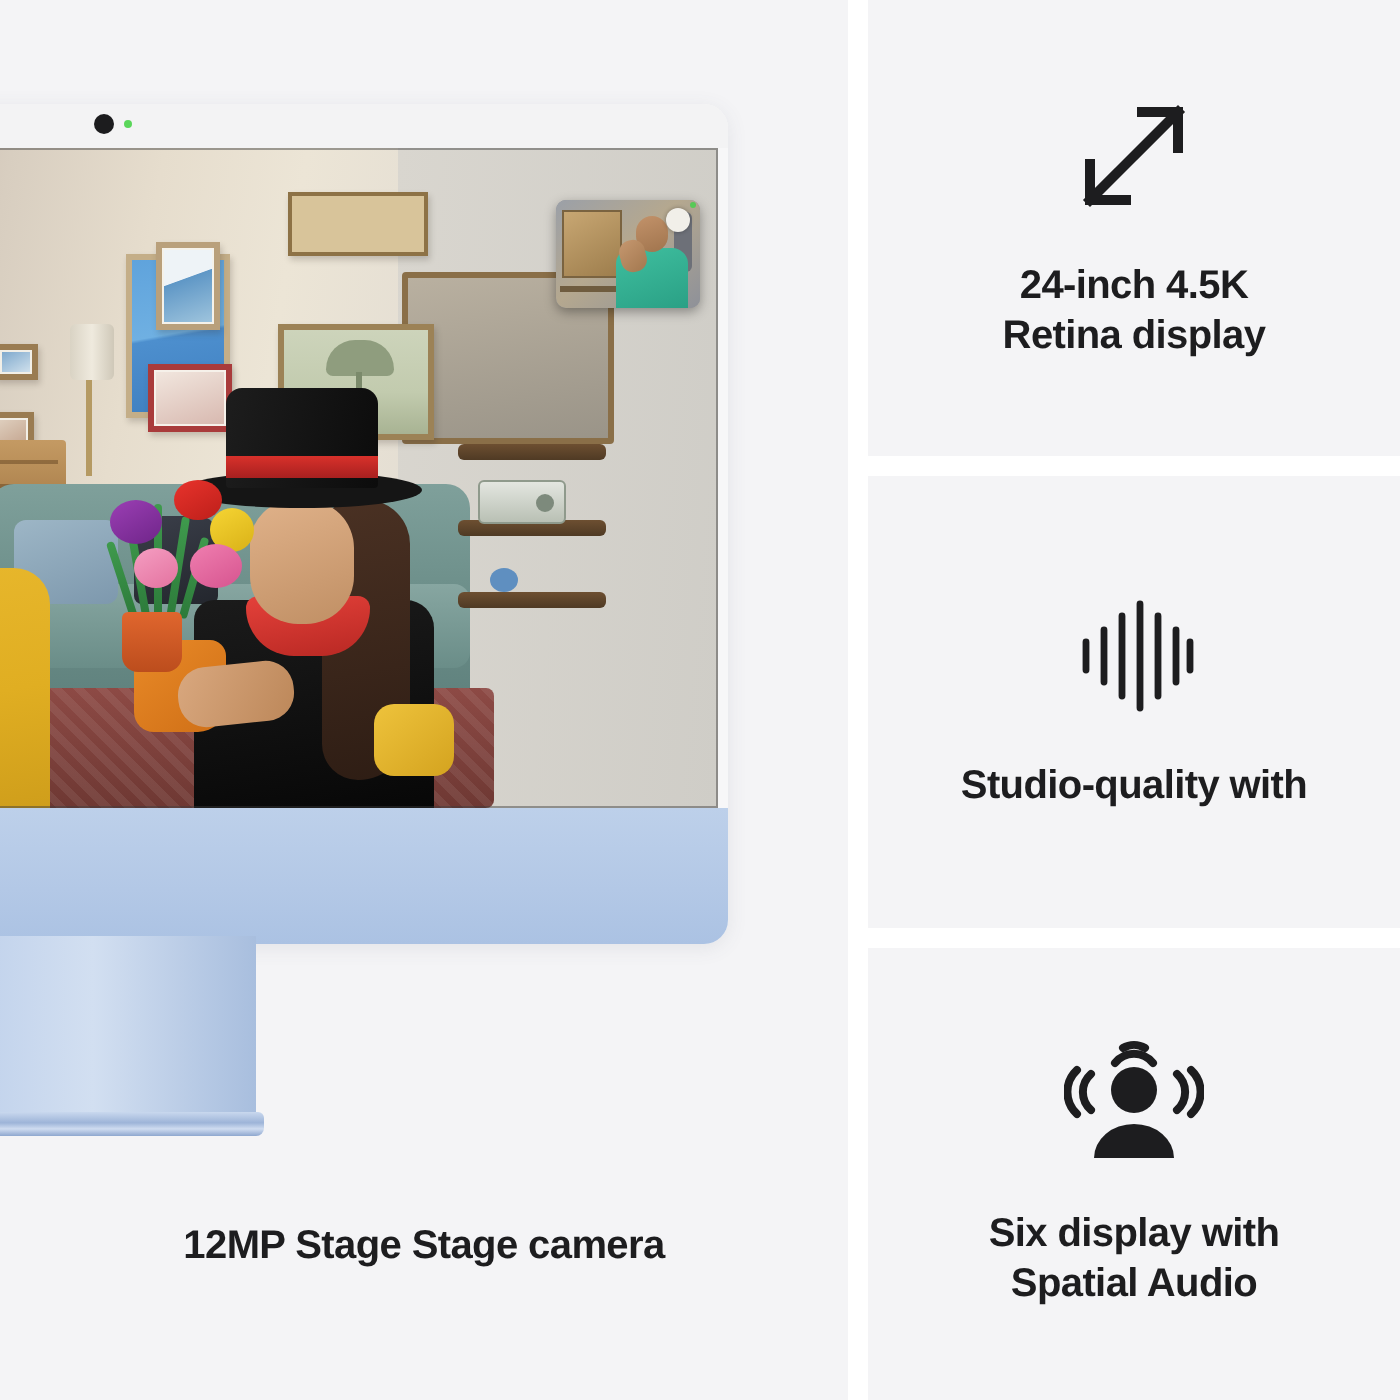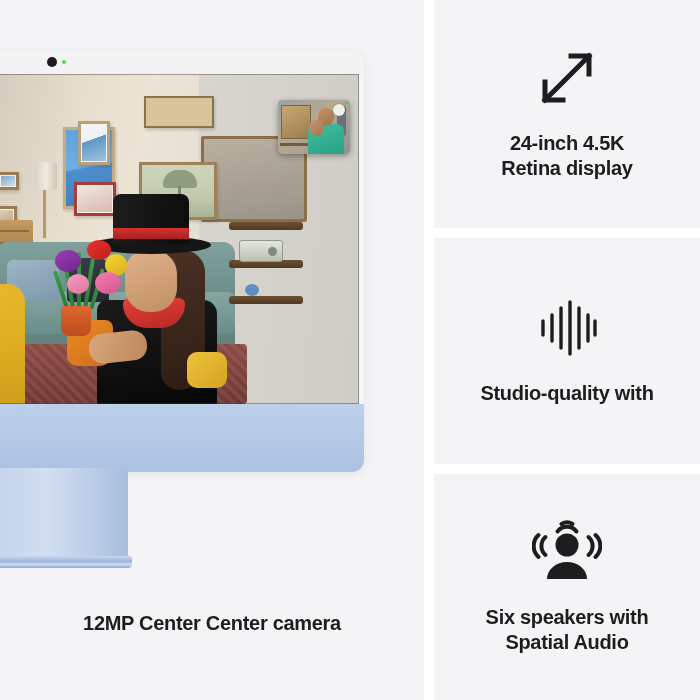--- a/index.html
+++ b/index.html
@@ -530,21 +530,21 @@
             <div class="pip-led"></div>
           </div>
         </div>
       </div>
       <div class="screen-border"></div>
     </div>
 
     <div class="stand-neck"></div>
     <div class="stand-foot"></div>
 
-    <div class="caption-camera">12MP Center Center camera</div>
+    <div class="caption-camera">12MP Stage Stage camera</div>
   </div>
 
   <div class="right-col">
 
     <div class="panel" style="top:0; height:228px;align-items:center;">
       <div class="panel-icon">
         <svg width="62" height="62" viewBox="0 0 62 62" aria-hidden="true">
           <g fill="none" stroke="#1d1d1f" stroke-width="5" stroke-linecap="square" stroke-linejoin="miter">
             <line x1="9" y1="53" x2="53" y2="9"></line>
             <polyline points="35,9 53,9 53,27"></polyline>
@@ -586,18 +586,18 @@
             <path d="M29.5 5 a10.5 10.5 0 0 1 11 0"></path>
 
             <path d="M13.5 18 a12 12 0 0 0 0 18"></path>
             <path d="M6.5 16 a15 15 0 0 0 0 22"></path>
 
             <path d="M56.5 18 a12 12 0 0 1 0 18"></path>
             <path d="M63.5 16 a15 15 0 0 1 0 22"></path>
           </g>
         </svg>
       </div>
-      <div class="panel-label">Six speakers with
+      <div class="panel-label">Six display with
 Spatial Audio</div>
     </div>
 
   </div>
 </div>
 
 </body></html>

